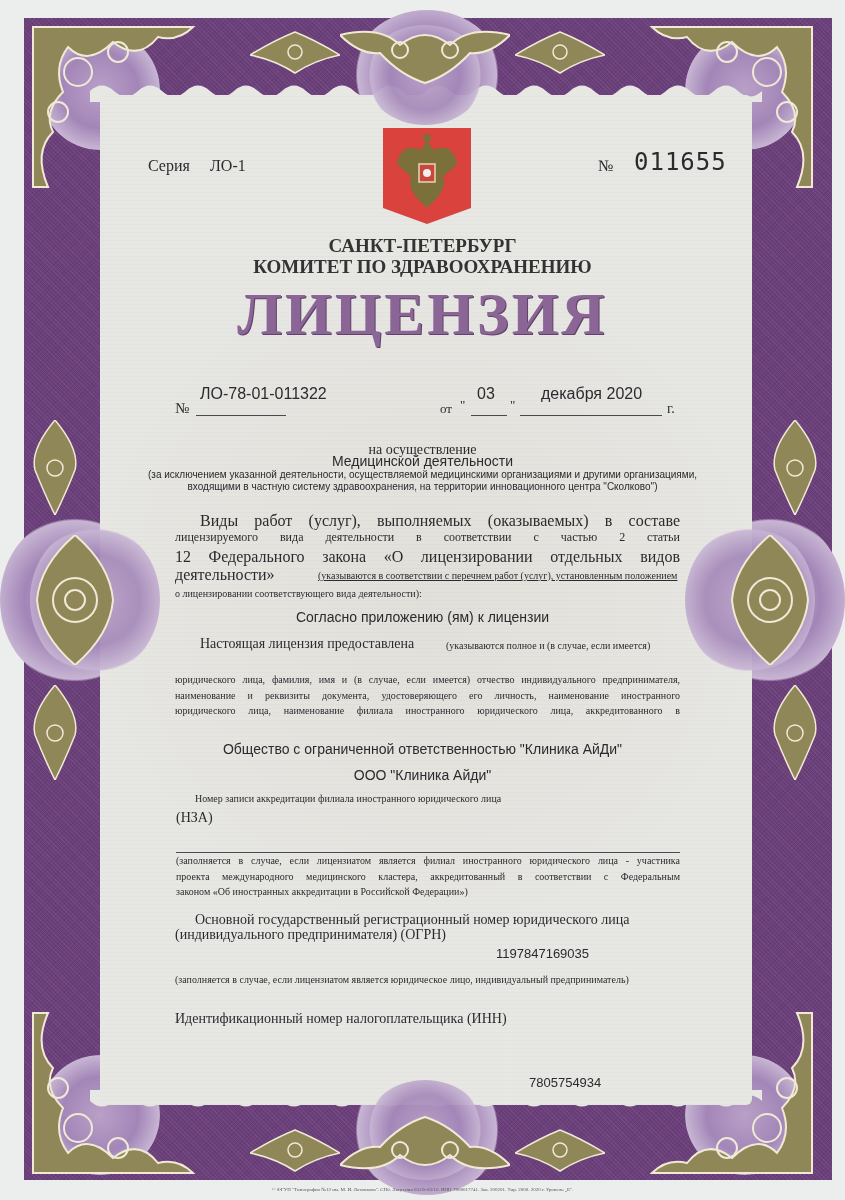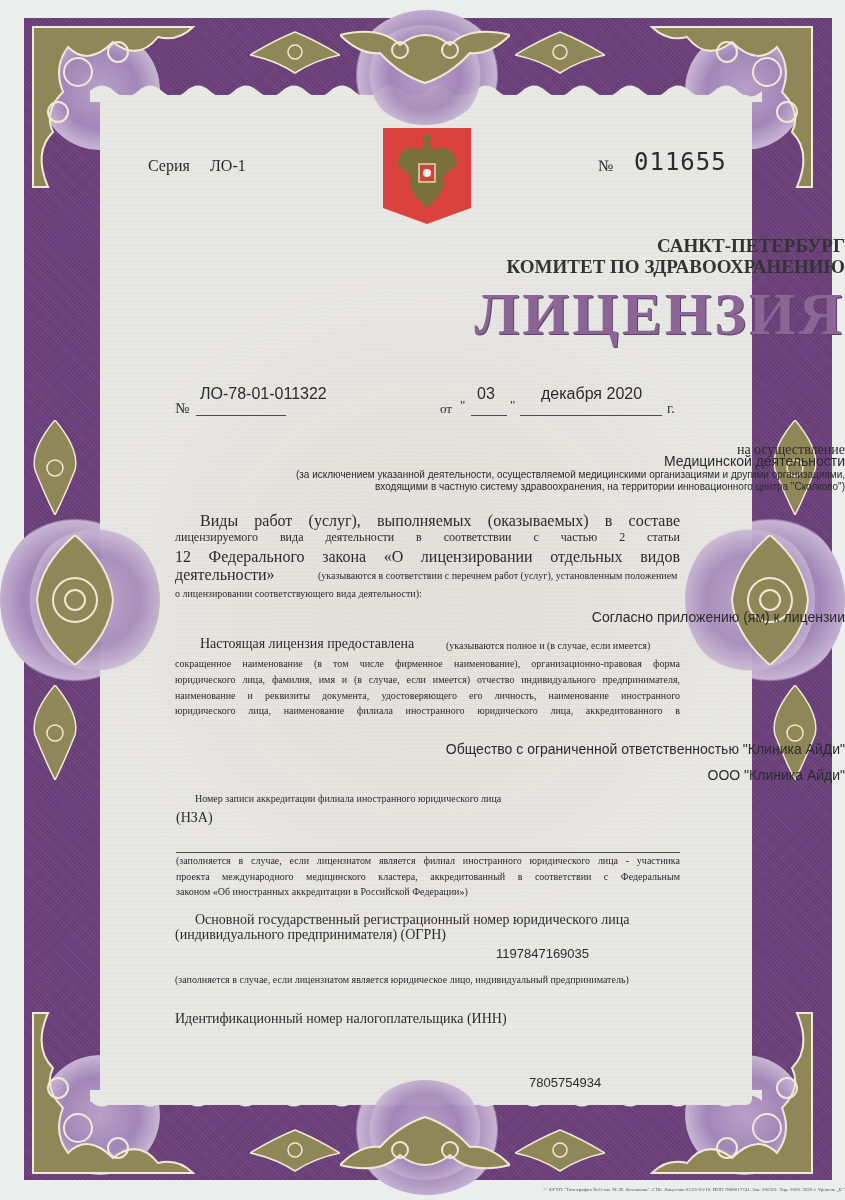--- a/index.html
+++ b/index.html
@@ -10,21 +10,21 @@
   .inner { position:absolute; left:100px; top:95px; width:652px; height:1010px; background:#e7e7e3;
     background-image: radial-gradient(circle at 50% 50%, rgba(190,170,150,0.12), transparent 60%), repeating-linear-gradient(0deg, rgba(160,150,170,0.05) 0 1px, transparent 1px 4px); border-radius:6px; }
   .wave { position:absolute; height:22px; }
   .wave-top { left:90px; top:80px; width:672px; }
   .wave-bottom { left:90px; top:1090px; width:672px; }
   .rosette { position:absolute; border-radius:50%; background:radial-gradient(circle, #b9a0c7 0%, #a386b8 45%, #c7b5d3 70%, rgba(199,181,211,0) 72%); }
   .orn { position:absolute; }
   .content { position:absolute; left:0; top:0; width:727px; height:1200px; }
   .t { position:absolute; white-space:nowrap; }
   .sans { font-family:"Liberation Sans", sans-serif; }
-  .center { left:0; width:845px; text-align:right; }
+  .center { left:0; width:845px; text-align:center; }
   .uline { position:absolute; border-bottom:1px solid #4a4a4e; height:0; }
   .just { text-align:justify; text-align-last:justify; white-space:normal; }
 </style>
 </head>
 <body>
 
 <div class="sheet">
   <div class="frame"></div>
 
   <div class="rosette" style="left:352px;top:10px;width:150px;height:130px;"></div>
@@ -165,27 +165,26 @@
 
   <div class="t center" style="top:442px;font-size:14px;">на осуществление</div>
   <div class="t center sans" style="top:453px;font-size:14px;">Медицинской деятельности</div>
   <div class="t center sans" style="top:469px;font-size:10px;">(за исключением указанной деятельности, осуществляемой медицинскими организациями и другими организациями,</div>
   <div class="t center sans" style="top:481px;font-size:10px;">входящими в частную систему здравоохранения, на территории инновационного центра "Сколково")</div>
 
   <div class="t just" style="left:200px;top:512px;width:480px;font-size:16px;">Виды работ (услуг), выполняемых (оказываемых) в составе</div>
   <div class="t just" style="left:175px;top:530px;width:505px;font-size:12px;">лицензируемого вида деятельности в соответствии с частью 2 статьи</div>
   <div class="t just" style="left:175px;top:548px;width:505px;font-size:16px;">12 Федерального закона «О лицензировании отдельных видов</div>
   <span class="t" style="left:175px;top:566px;font-size:16px;">деятельности»</span>
-  <span class="t" style="left:318px;top:570px;font-size:10px;">(указываются в соответствии с перечнем работ (услуг), установленным положением</span>
+  <span class="t" style="left:318px;top:570px;font-size:10px;text-decoration:underline;">(указываются в соответствии с перечнем работ (услуг), установленным положением</span>
   <span class="t" style="left:175px;top:588px;font-size:10px;">о лицензировании соответствующего вида деятельности):</span>
   <div class="t center sans" style="top:609px;font-size:14px;">Согласно приложению (ям) к лицензии</div>
 
   <span class="t" style="left:200px;top:636px;font-size:14px;">Настоящая лицензия предоставлена</span>
   <span class="t" style="left:446px;top:640px;font-size:10px;">(указываются полное и (в случае, если имеется)</span>
-  <div class="t just" style="left:175px;top:658px;width:505px;font-size:10px;">сокращенное наименование (в том числе фирменное наименование), организационно-правовая форма</div>
   <div class="t just" style="left:175px;top:674px;width:505px;font-size:10px;">юридического лица, фамилия, имя и (в случае, если имеется) отчество индивидуального предпринимателя,</div>
   <div class="t just" style="left:175px;top:690px;width:505px;font-size:10px;">наименование и реквизиты документа, удостоверяющего его личность, наименование иностранного</div>
   <div class="t just" style="left:175px;top:705px;width:505px;font-size:10px;">юридического лица, наименование филиала иностранного юридического лица, аккредитованного в</div>
   <div class="t center sans" style="top:741px;font-size:14px;">Общество с ограниченной ответственностью "Клиника АйДи"</div>
   <div class="t center sans" style="top:767px;font-size:14px;">ООО "Клиника Айди"</div>
 
   <span class="t" style="left:195px;top:793px;font-size:10px;">Номер записи аккредитации филиала иностранного юридического лица</span>
   <span class="t" style="left:176px;top:810px;font-size:14px;">(НЗА)</span>
   <span class="t" style="left:400px;top:830px;font-size:14px;"></span>
   <div class="uline" style="left:176px;top:852px;width:504px;"></div>

